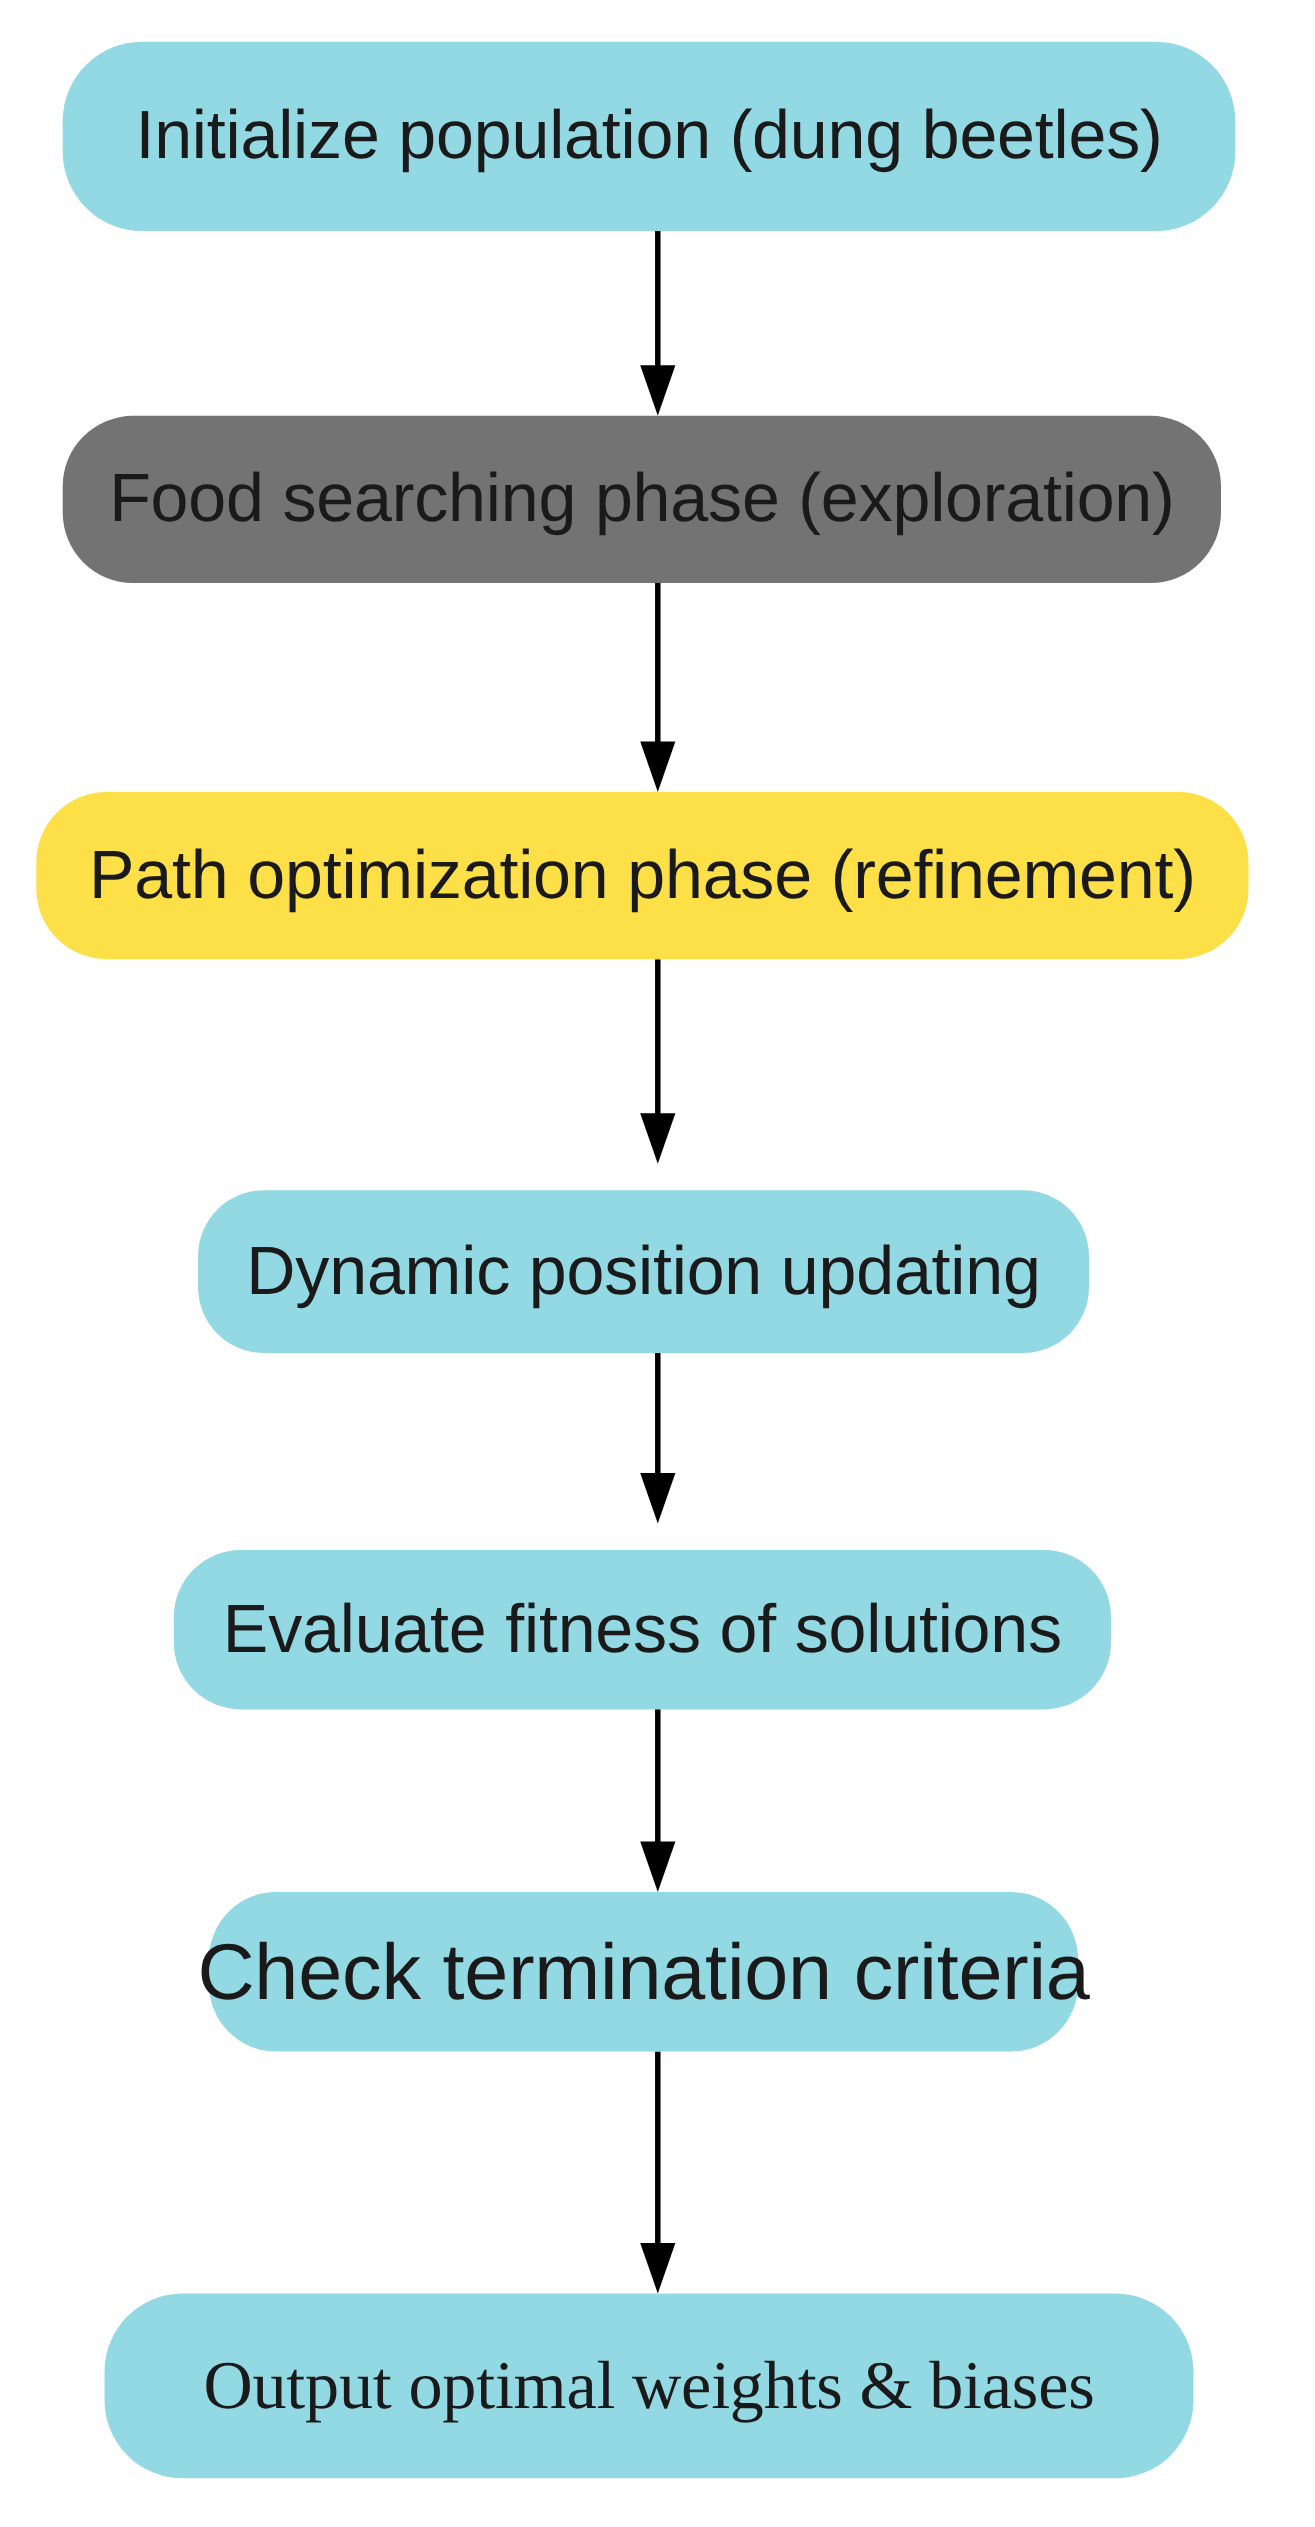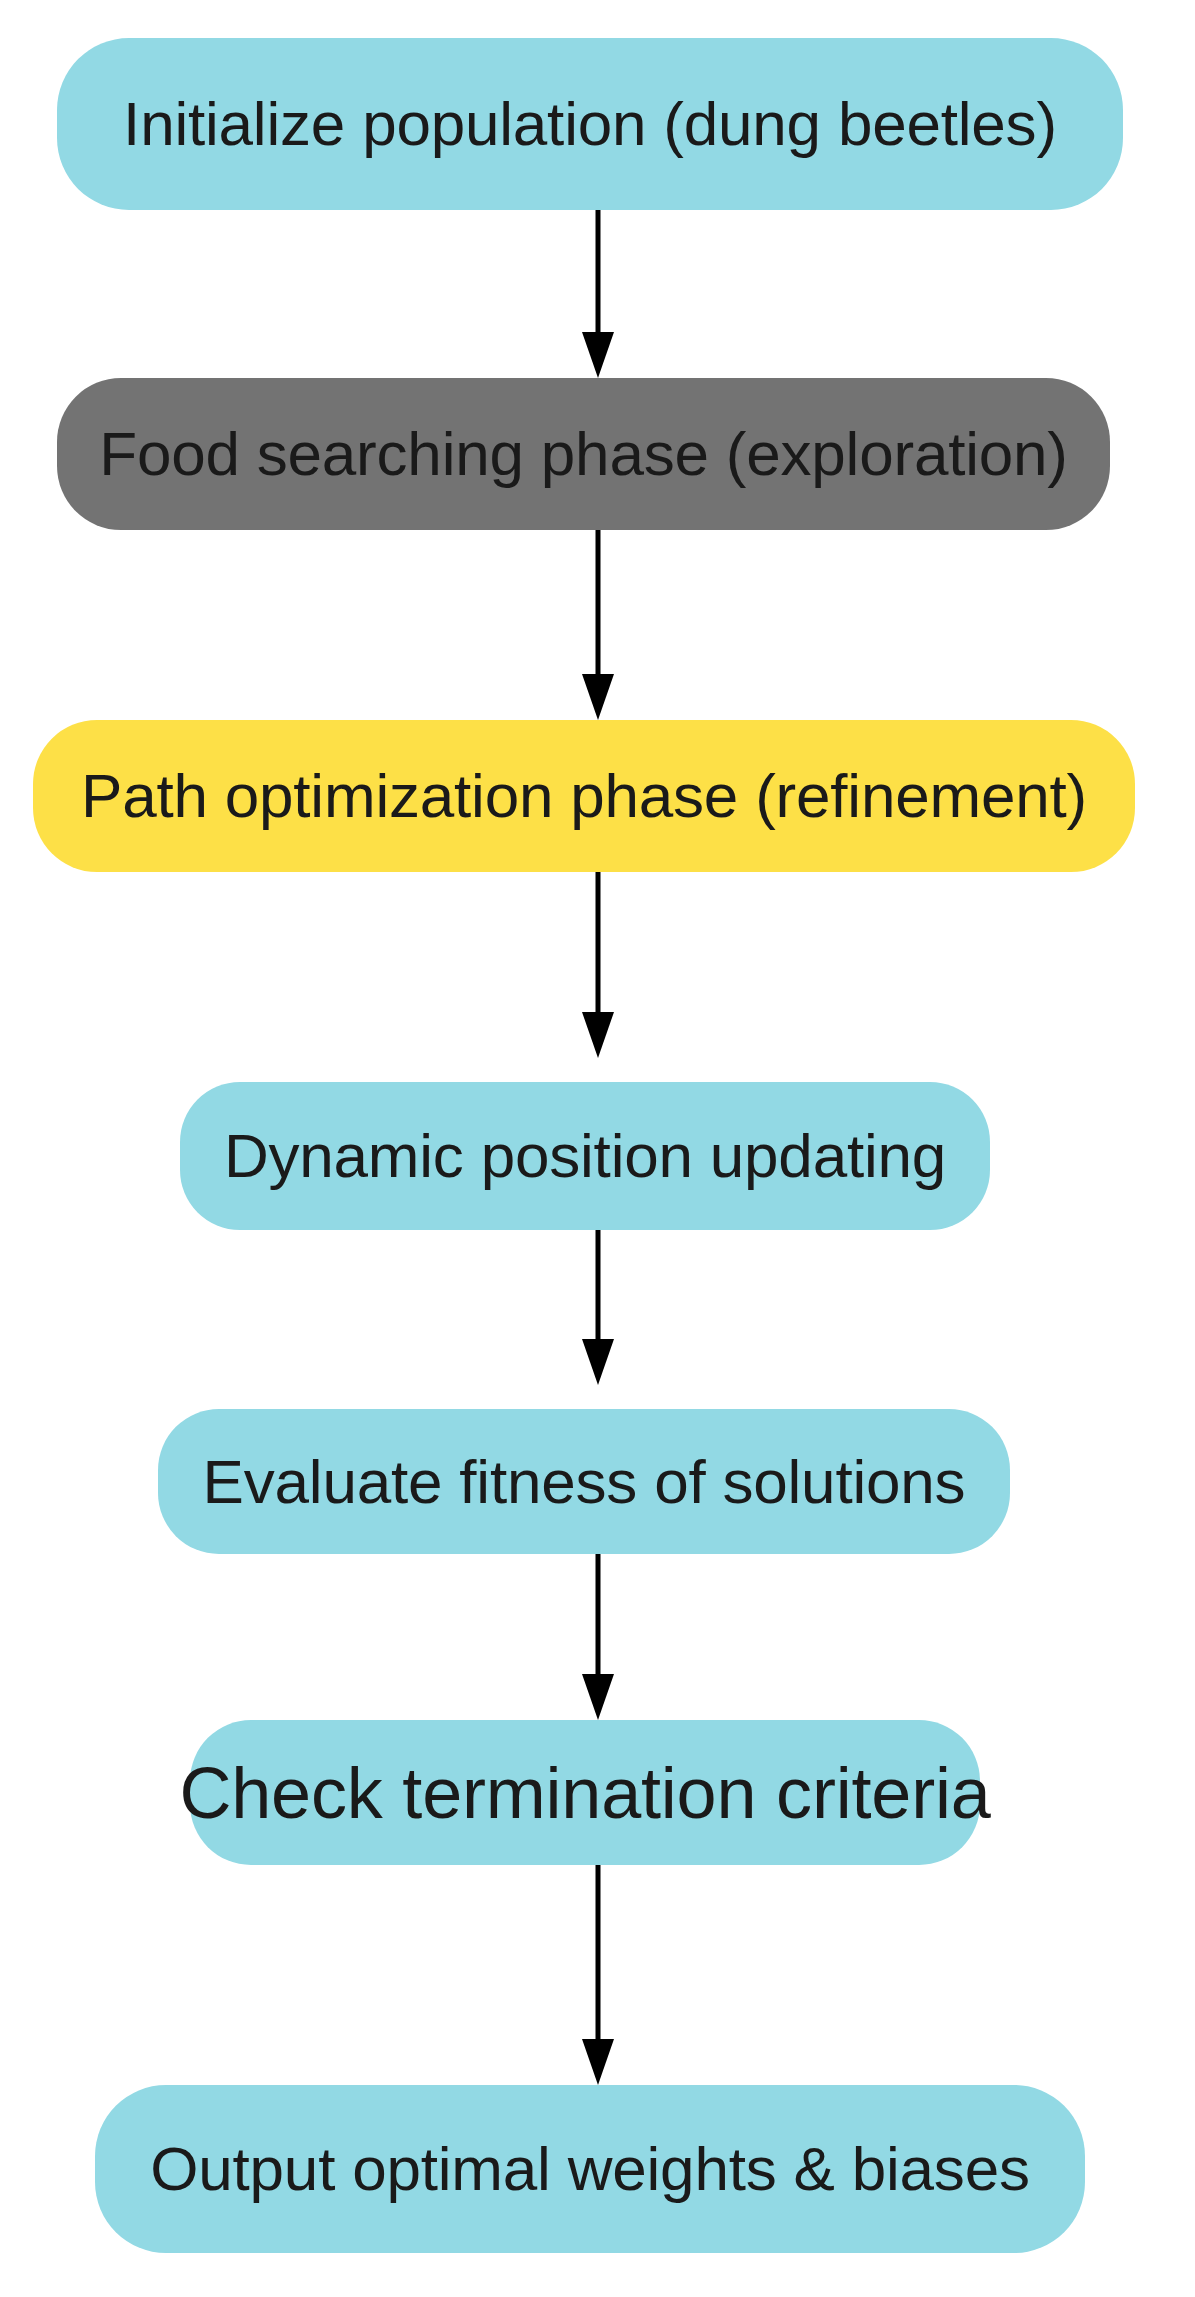--- a/index.html
+++ b/index.html
@@ -97,15 +97,15 @@
     <div class="flow-node" style="left: 180px; top: 1058px; width: 810px; height: 148px; background: rgb(146, 217, 228); color: rgb(26, 26, 26); border-radius: 60px; margin-top: 24px;">
       <span class="flow-node-label" style="font-size: 62px;">Dynamic position updating</span>
     </div>
     <div class="flow-node" style="left: 158px; top: 1385px; width: 852px; height: 145px; background: rgb(146, 217, 228); color: rgb(26, 26, 26); border-radius: 61px; margin-top: 24px;">
       <span class="flow-node-label" style="font-size: 62px;">Evaluate fitness of solutions</span>
     </div>
     <div class="flow-node" style="left: 190px; top: 1720px; width: 790px; height: 145px; background: rgb(146, 217, 228); color: rgb(26, 26, 26); border-radius: 61px;">
       <span class="flow-node-label" style="font-size: 72px;">Check termination criteria</span>
     </div>
     <div class="flow-node" style="left: 95px; top: 2085px; width: 990px; height: 168px; background: rgb(146, 217, 228); color: rgb(26, 26, 26); border-radius: 71px;">
-      <span class="flow-node-label" style="font-size: 62px;">Output optimal weights &amp; biases</span>
+      <span class="flow-node-label" style="font-size: 62px; font-family: Liberation Serif, serif;">Output optimal weights &amp; biases</span>
     </div>
   </div>
 
 </body></html>

